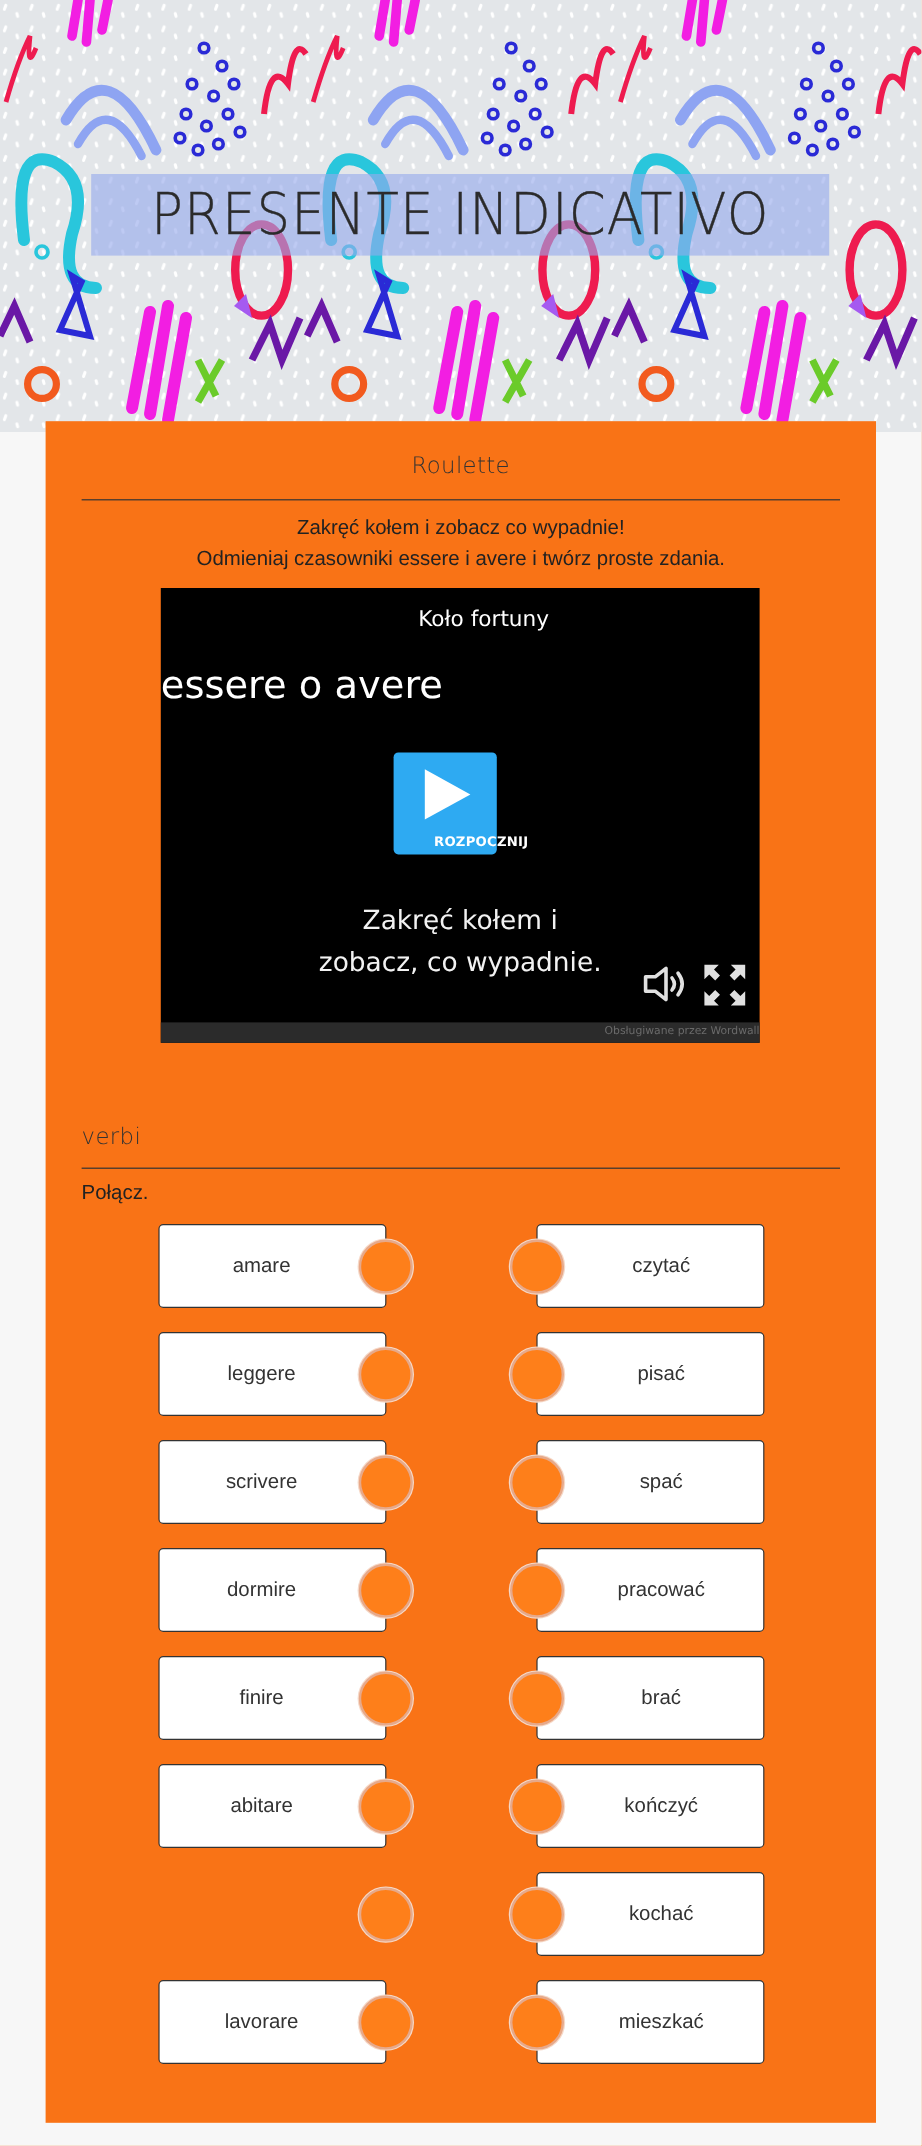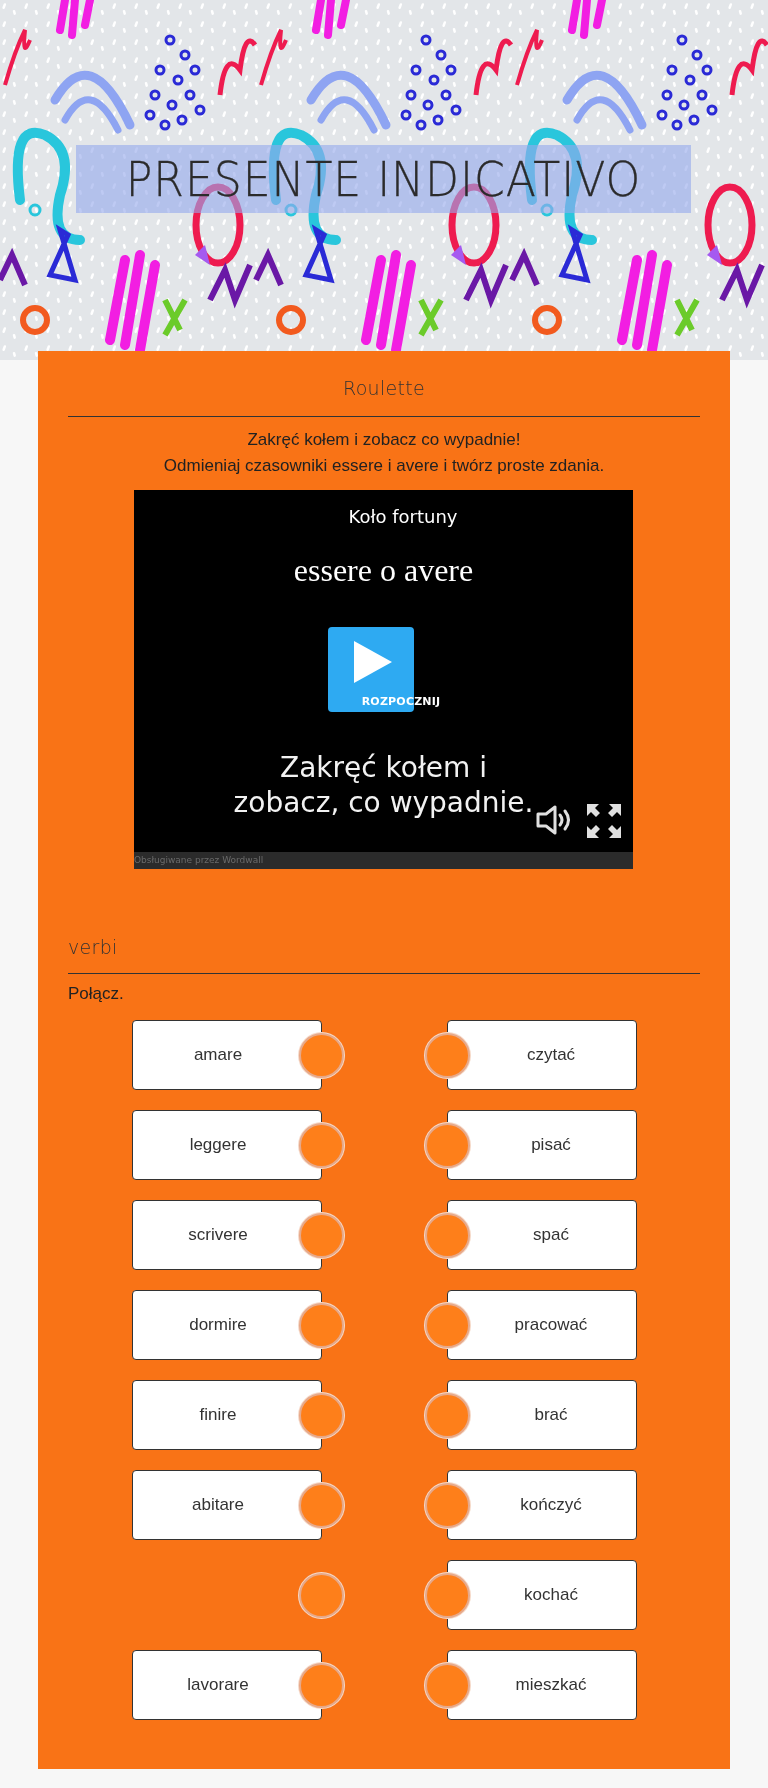--- a/index.html
+++ b/index.html
@@ -40,43 +40,43 @@
   .roulette-desc {
     position: absolute; left: 0; width: 100%; top: 76px;
     text-align: center; font-size: 17px; line-height: 26px; color: #222;
   }
 
   .game {
     position: absolute; left: 96px; top: 139px; width: 499px; height: 379px;
     background: #000; color: #fff; font-family: "DejaVu Sans", sans-serif;
   }
   .game-subtitle { position: absolute; top: 16px; width: 100%; text-align: center; font-size: 18px; padding-left: 39px; }
-  .game-title { position: absolute; top: 62px; width: 100%; text-align: center; font-size: 32px; font-family: Liberation Serif, serif; }
+  .game-title { position: absolute; top: 62px; width: 100%; text-align: left; font-size: 32px; }
   .play-btn {
     position: absolute; left: 194px; top: 137px; width: 86px; height: 85px;
     background: #2eaaf2; border-radius: 4px; cursor: pointer; padding-left: 30px;
   }
   .play-btn .tri {
     position: absolute; left: 26px; top: 14px; width: 0; height: 0;
     border-top: 21px solid transparent; border-bottom: 21px solid transparent;
     border-left: 38px solid #fff;
   }
   .play-btn .lbl {
     position: absolute; bottom: 4px; width: 100%; text-align: center;
     font-size: 11px; font-weight: bold; color: #fff; letter-spacing: 0.2px;
   }
   .game-msg {
     position: absolute; top: 260px; width: 100%; text-align: center;
-    font-size: 28px; line-height: 35px; color: #f2f2f2;
+    font-size: 22px; line-height: 35px; color: #f2f2f2;
   }
   .sound-btn { position: absolute; left: 400px; top: 312px; cursor: pointer; }
   .fullscreen-btn { position: absolute; left: 451px; top: 312px; cursor: pointer; }
   .powered {
     position: absolute; left: 0; bottom: 0; width: 100%; height: 17px;
-    background: #2b2b2b; text-align: left; font-size: 9px; line-height: 17px; color: #6a6a6a;
+    background: #2b2b2b; text-align: right; font-size: 9px; line-height: 17px; color: #6a6a6a;
   }
 
   .verbi-title { position: absolute; left: 30px; top: 585px; }
   .verbi-rule { position: absolute; left: 0; right: 0; top: 622px; }
   .instruction { position: absolute; left: 30px; top: 633px; font-size: 17px; color: #222; }
 
   .match-area { position: absolute; left: 0; top: 669px; width: 692px; }
   .match-row { position: absolute; left: 0; width: 692px; height: 70px; }
   .box {
     position: absolute; top: 0; width: 190px; height: 70px;

